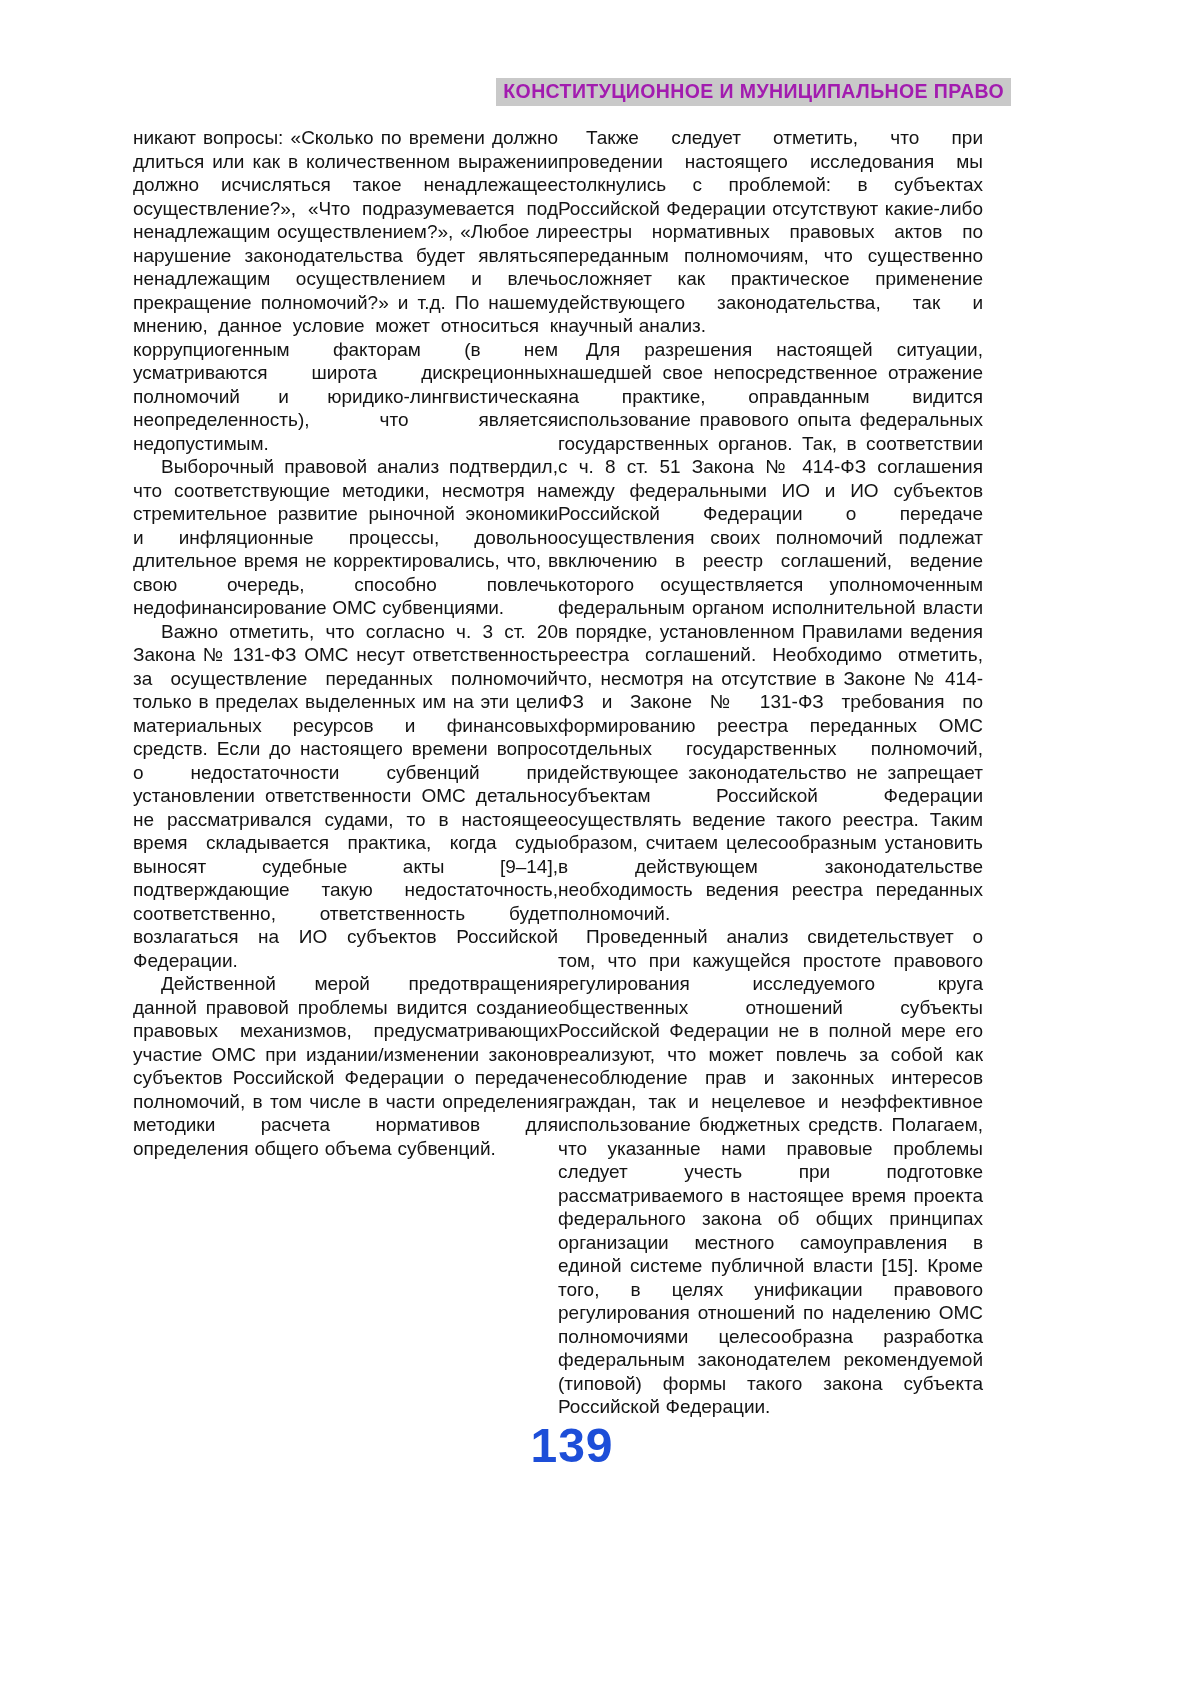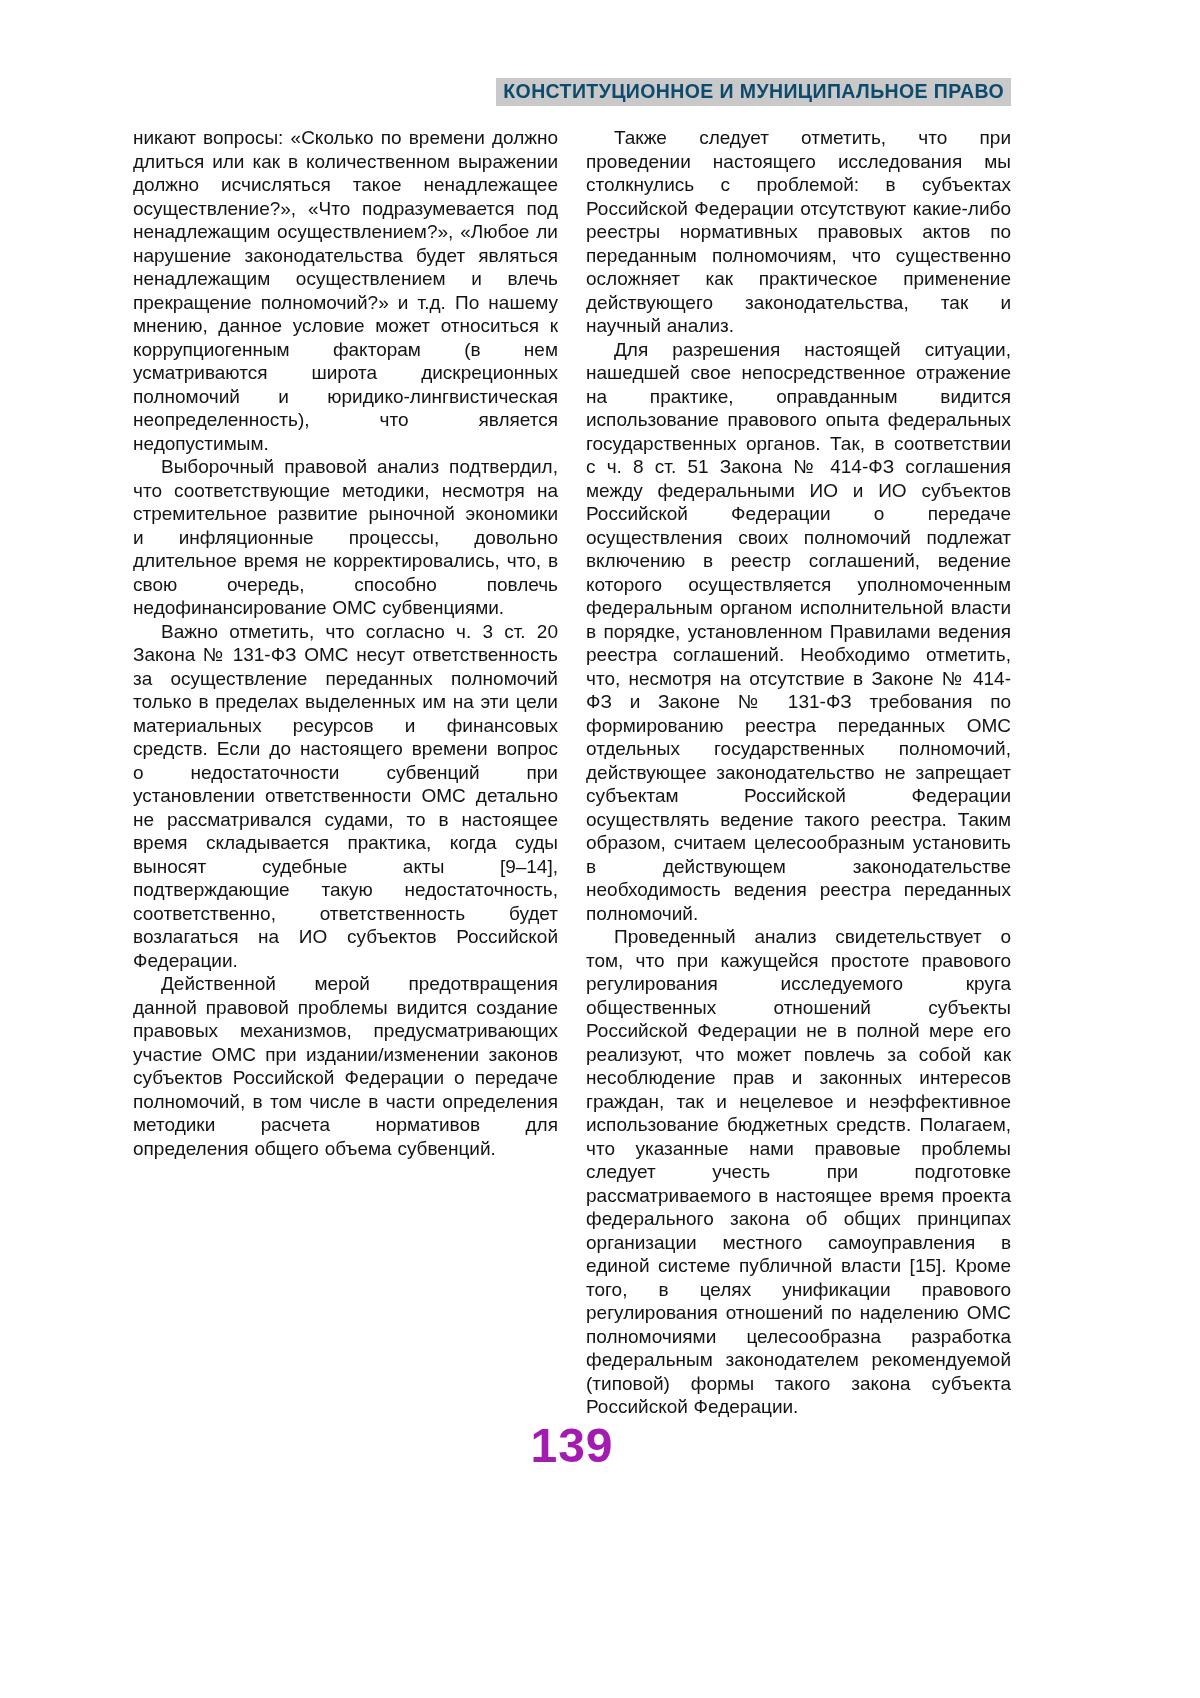--- a/index.html
+++ b/index.html
@@ -27,26 +27,25 @@
     margin-bottom: 20px;
   }
   .section-title {
     display: inline-block;
     background: #c9c9c9;
     font-weight: bold;
     font-size: 19.5px;
     line-height: 25px;
     padding: 1px 7px 2px 7px;
     letter-spacing: 0.4px;
-    color: #0c4a6e;
+    color: #a21caf;
     white-space: nowrap;
   }
   .columns {
     display: flex;
-    gap: 28px;
     align-items: flex-start;
   }
   .col {
     width: 425px;
     font-size: 19px;
     line-height: 23.5px;
     text-align: justify;
   }
   .col p {
     margin: 0;
@@ -57,21 +56,21 @@
     text-indent: 0;
   }
   .page-number {
     position: absolute;
     top: 1418px;
     left: 133px;
     width: 878px;
     text-align: center;
     font-size: 48px;
     font-weight: bold;
-    color: #a21caf;
+    color: #1d4ed8;
     letter-spacing: 1px;
   }
 </style>
 </head>
 <body>
 
 <div class="page">
 
   <div class="content">
 

